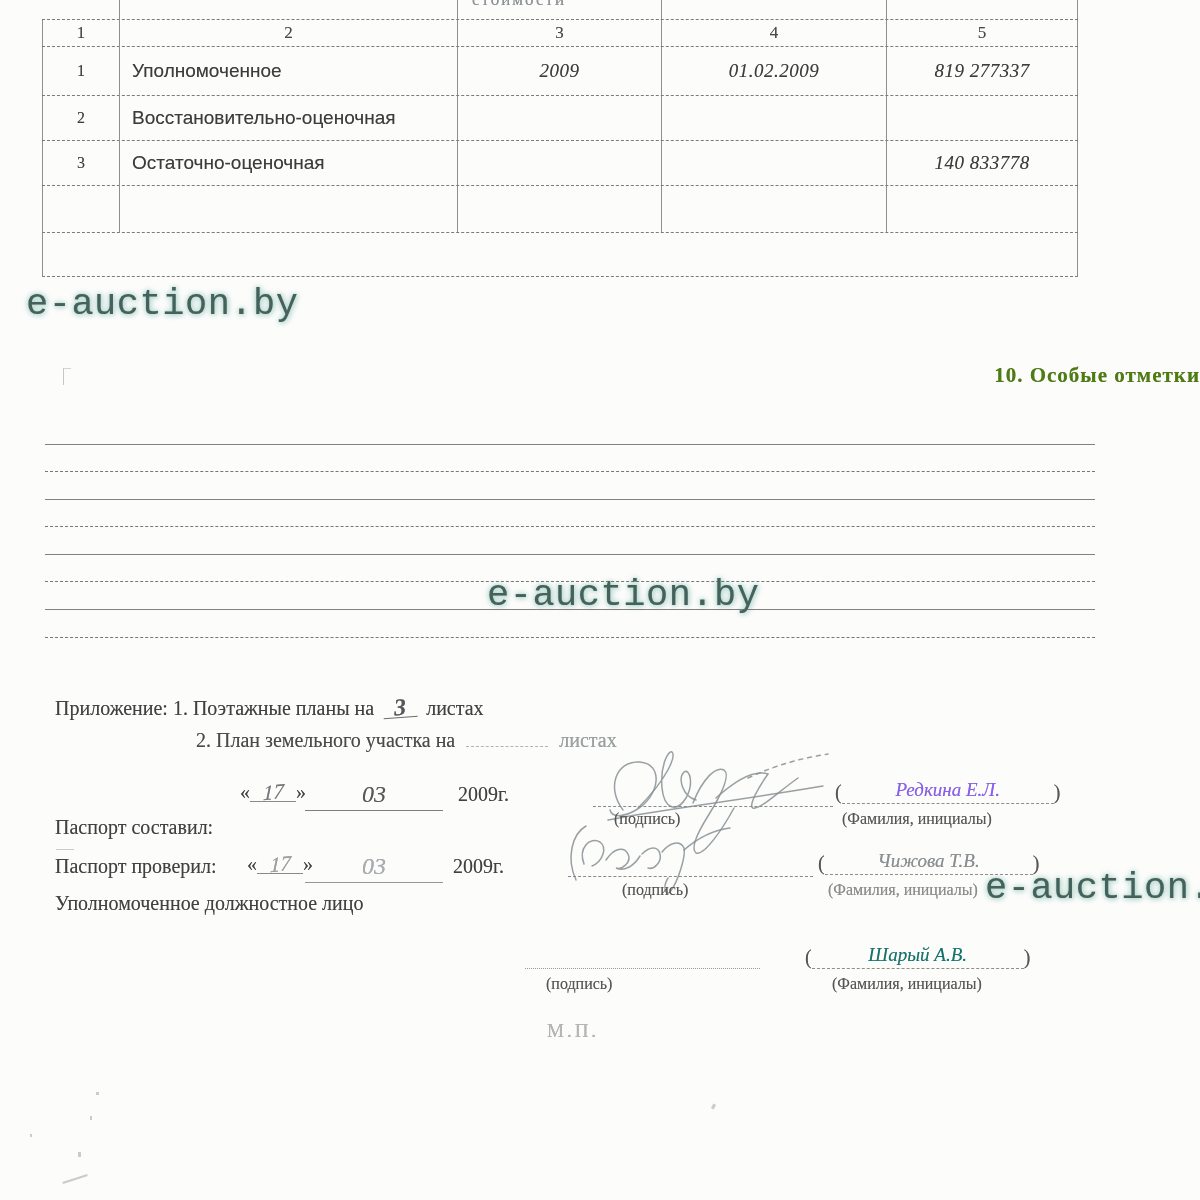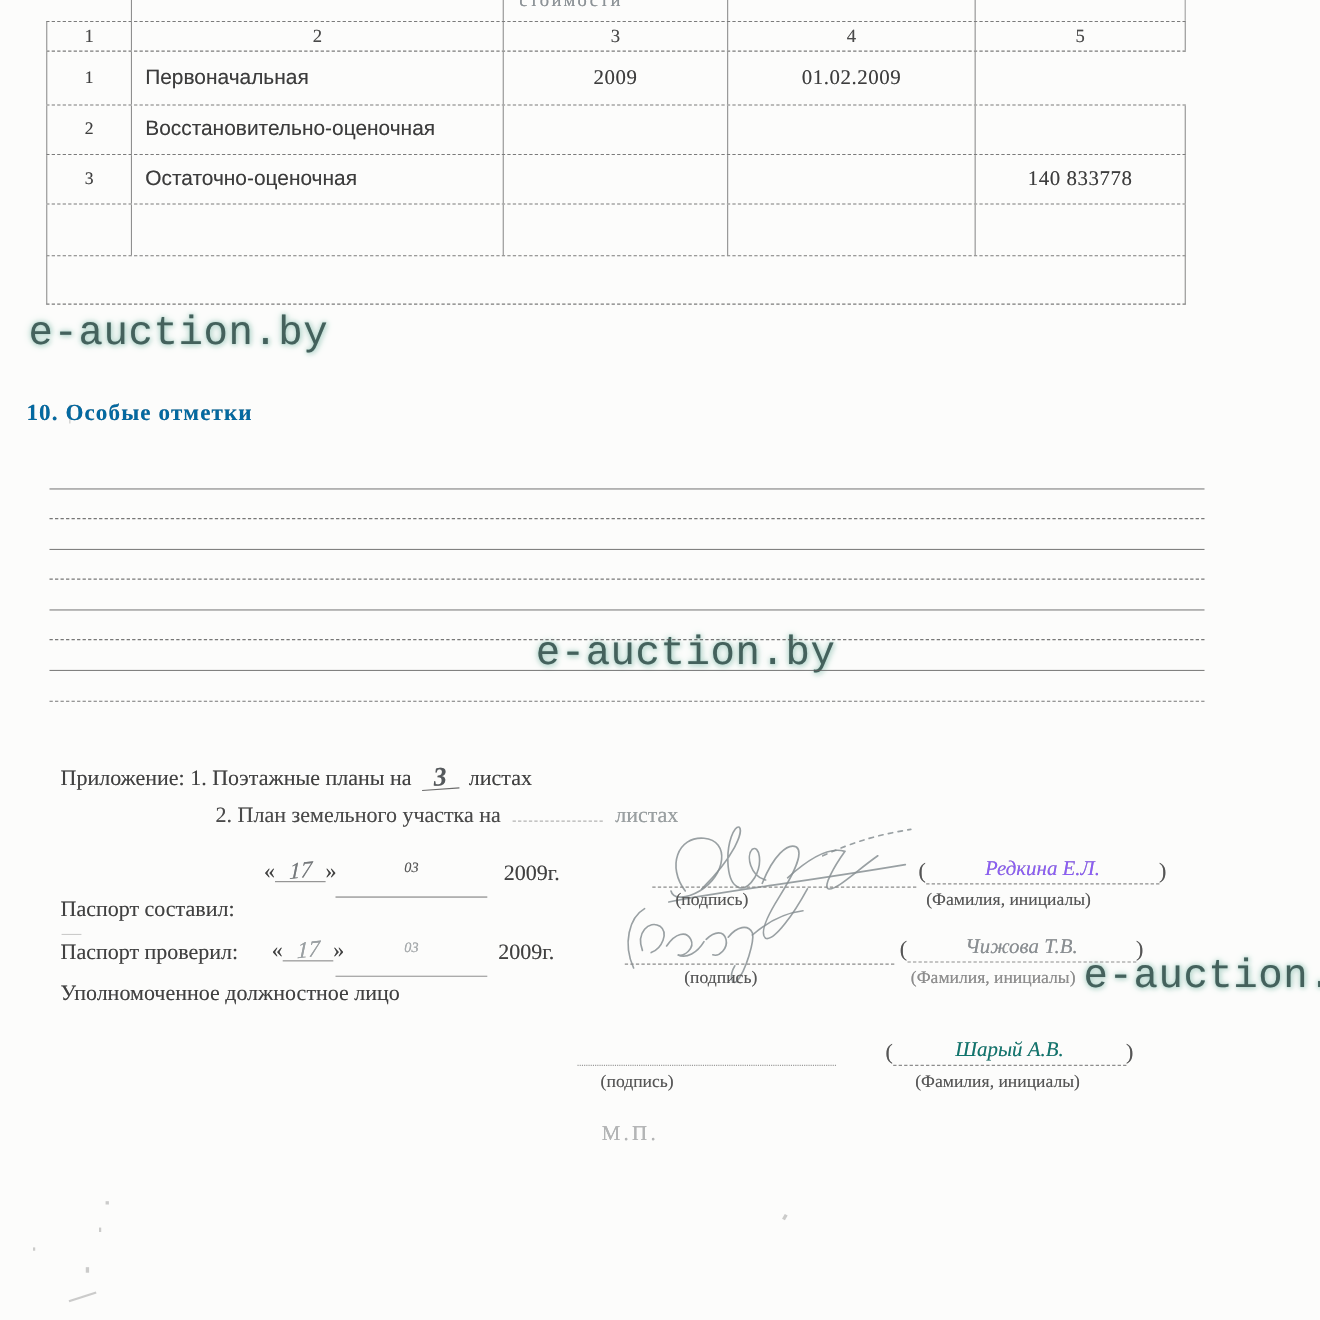--- a/index.html
+++ b/index.html
@@ -14,47 +14,47 @@
   .trow{display:grid;grid-template-columns:78px 338px 204px 225px 191px;}
   .trow .c{border-right:1px solid #8f8f8f;position:relative;display:flex;align-items:center;justify-content:center;}
   .trow .c.first{border-left:1px solid #8f8f8f;}
   .hline{border-top:1.3px dashed #7b7b7b;}
   .partial{height:19px;overflow:hidden;}
   .partial .c{border-left:none;}
   .clipped{position:absolute;top:-10px;left:14px;font-size:17px;color:#8c9398;letter-spacing:2px;white-space:nowrap;}
   .numrow{height:26px;}
   .numrow .c{font-size:17px;color:#4a4a4a;}
   .datarow .name{justify-content:flex-start;padding-left:12px;font-family:"Liberation Sans","DejaVu Sans",sans-serif;font-size:19px;color:#3c3c3c;}
-  .datarow .val{font-size:19px;color:#3d3d3d;letter-spacing:.5px;}
+  .datarow .val{font-style:italic;font-size:19px;color:#3d3d3d;letter-spacing:.5px;}
   .r1{height:48px;} .r2{height:44px;} .r3{height:44px;} .r4{height:46px;}
   .tfoot{height:43px;border-left:1px solid #8f8f8f;border-right:1px solid #8f8f8f;border-bottom:1.3px dashed #7b7b7b;}
   
   .wm{
     position:absolute;font-family:Liberation Mono, monospace;font-size:37px;color:#44615c;
     text-shadow:0 0 1px #9fc5bb,0 0 5px #b9d8cf,0 0 9px #c9e2da,1px 1px 5px #b9d8cf;
     letter-spacing:.5px;white-space:nowrap;
   }
   
-  .sec-title{position:absolute;top:363px;left:24px;width:1176px;text-align:left;font-size:21px;font-weight:bold;color:#0369a1;letter-spacing:1px;}
+  .sec-title{position:absolute;top:363px;left:24px;width:1176px;text-align:right;font-size:21px;font-weight:bold;color:#4d7c0f;letter-spacing:1px;}
   .stray{position:absolute;left:63px;top:368px;width:7px;height:16px;border-left:1.6px solid #9a9a9a;border-top:1.6px solid #b5b5b5;opacity:.55;}
   .rline{position:absolute;left:45px;width:1050px;height:0;}
   .rl-a{border-top:1.4px solid #5d5d5d;opacity:.78;}
   .rl-b{border-top:1.4px dashed #565656;opacity:.80;}
   
   .attach1{position:absolute;left:55px;top:697px;font-size:20px;color:#414141;white-space:nowrap;}
   .attach2{position:absolute;left:196px;top:728px;font-size:20px;color:#4a4a4a;white-space:nowrap;}
   .hand3{display:inline-block;min-width:34px;text-align:center;font-style:italic;font-weight:bold;font-size:24px;color:#55595c;border-bottom:1.4px solid #6b6b6b;line-height:20px;transform:rotate(-4deg);margin:0 4px;}
   .blankline{display:inline-block;width:82px;border-bottom:1.3px dashed #b3b3b3;height:18px;margin:0 6px;}
   .faint{color:#9aa0a2;}
   
   .lbl{position:absolute;font-size:20px;color:#414141;white-space:nowrap;}
   .dayline{display:inline-block;width:46px;text-align:center;border-bottom:1.2px solid #8a8a8a;line-height:18px;}
   .hand{font-style:italic;color:#75797c;display:inline-block;transform:rotate(-6deg) skewX(-8deg);font-size:21px;}
   .hand.light{color:#9aa0a3;}
-  .monthline{position:absolute;text-align:center;border-bottom:1.2px solid #7e7e7e;font-style:italic;font-size:13px;color:#585858;padding-bottom:18px;}
+  .monthline{position:absolute;text-align:center;border-bottom:1.2px solid #7e7e7e;font-style:italic;font-size:24px;color:#585858;padding-bottom:2px;}
   .monthline.light{color:#a8adb0;border-bottom-color:#979797;}
   .sigline{position:absolute;border-bottom:1.3px dashed #8a8a8a;}
   .sigline.dotted{border-bottom:1.3px dotted #9a9a9a;}
   .cap{position:absolute;font-size:16px;color:#565656;white-space:nowrap;}
   .namegrp{position:absolute;display:flex;align-items:flex-end;font-size:20px;color:#555;white-space:nowrap;}
   .nameline{display:inline-block;text-align:center;border-bottom:1.2px dashed #8d8d8d;font-style:italic;font-size:19px;padding-bottom:2px;}
   .nm-dark{color:#8b5cf6;}
   .nm-mid{color:#8a8f93;}
   .nm-light{color:#0f766e;}
   .sig{position:absolute;}
@@ -79,23 +79,24 @@
     </div>
     <div class="trow numrow hline">
       <div class="c first">1</div>
       <div class="c">2</div>
       <div class="c">3</div>
       <div class="c">4</div>
       <div class="c">5</div>
     </div>
     <div class="trow datarow r1 hline">
       <div class="c first">1</div>
-      <div class="c name">Первоначальная</div>
+      <div class="c name">Уполномоченное</div>
       <div class="c val">2009</div>
       <div class="c val">01.02.2009</div>
+      <div class="c val">819 277337</div>
     </div>
     <div class="trow datarow r2 hline">
       <div class="c first">2</div>
       <div class="c name">Восстановительно-оценочная</div>
       <div class="c val"></div>
       <div class="c val"></div>
       <div class="c val"></div>
     </div>
     <div class="trow datarow r3 hline">
       <div class="c first">3</div>

